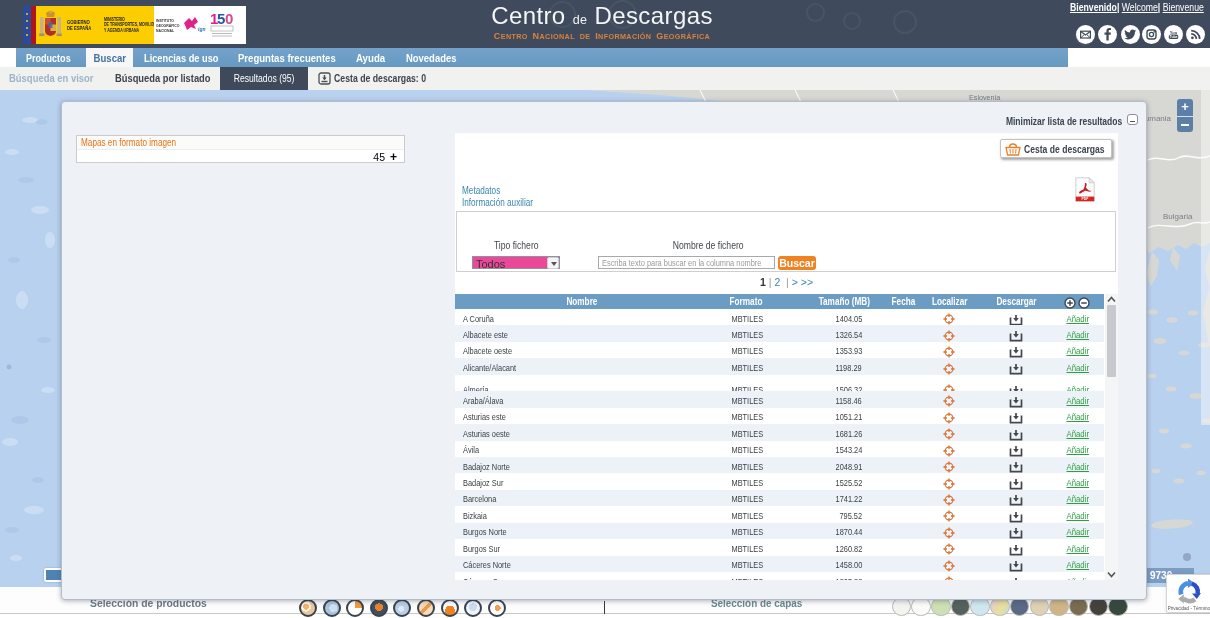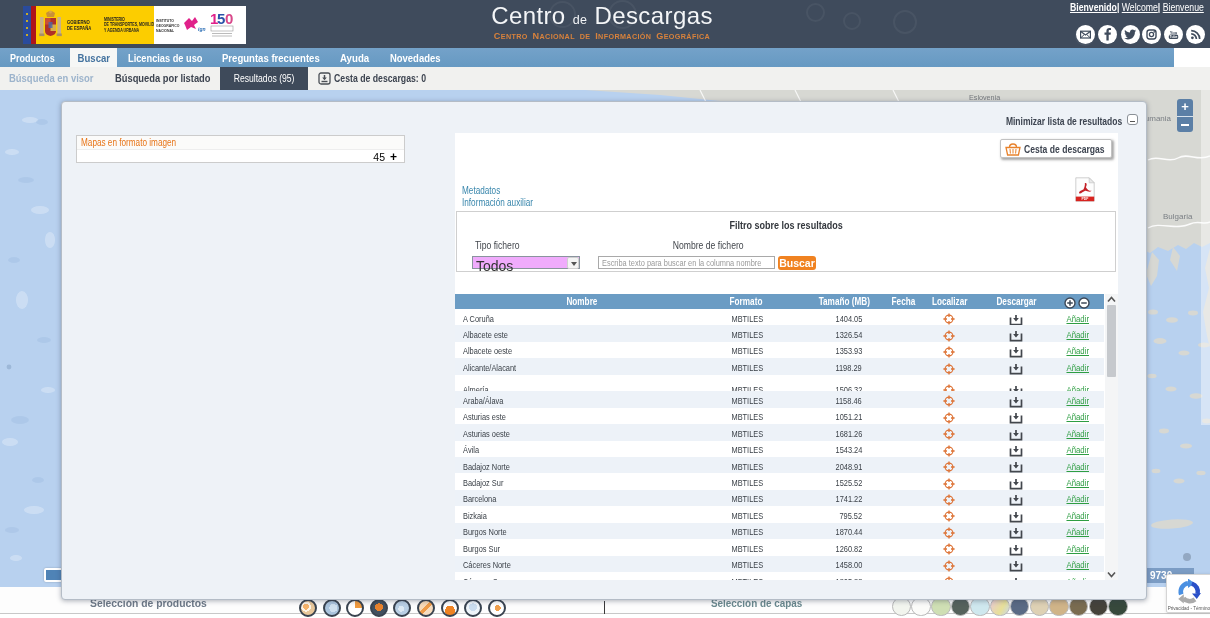--- a/index.html
+++ b/index.html
@@ -17,21 +17,21 @@
 #title {position:absolute;left:402px;top:2px;width:400px;text-align:center;color:#f3f5f7}
 #t1 {font-size:24px;letter-spacing:.4px}
 #t1 .de {font-size:12.5px}
 #sub {margin-top:1px;font-size:7.2px;color:#d8823c;font-weight:bold;letter-spacing:.38px;white-space:nowrap}
 #sub b {font-size:9.1px;font-weight:bold}
 #welc {position:absolute;right:6px;top:2px;font-size:10px;font-weight:bold;color:#fff;white-space:nowrap}
 #welc u {font-weight:bold}
 #welc .lt {font-weight:normal}
 .soc {position:absolute;top:25px;width:19px;height:19px}
 
-#nav {position:absolute;left:0;top:48px;width:1174px;height:19px;background:linear-gradient(#74a2c9,#6699c2)}
+#nav {position:absolute;left:16px;top:48px;width:1052px;height:19px;background:linear-gradient(#74a2c9,#6699c2)}
 .nv {position:absolute;top:3.5px;font-size:10.5px;font-weight:bold;color:#fff;white-space:nowrap}
 .sxn {display:inline-block;font-style:normal;transform:scaleX(.78);transform-origin:0 50%}
 .sxnc {display:inline-block;font-style:normal;transform:scaleX(.78);transform-origin:50% 50%}
 #btab {position:absolute;left:70px;top:0;width:47px;height:19px;background:#f6f7f6;text-align:center}
 #btab span {color:#44739f;font-size:10.5px;font-weight:bold;line-height:19px}
 
 #snav {position:absolute;left:0;top:67px;width:1210px;height:23px;background:#f1f1ef}
 .sn {position:absolute;top:5px;font-size:10.5px;font-weight:bold;color:#3d4450;white-space:nowrap}
 .sn .sxn,.sn .sxnc {font-style:normal}
 #res {position:absolute;left:220px;top:0;width:88px;height:23px;background:#3e4a5a;color:#fff;text-align:center}
@@ -60,21 +60,21 @@
 #minbtn i {position:absolute;left:2px;top:6.3px;width:5.5px;height:1.6px;background:#555}
 #white {position:absolute;left:455px;top:133px;width:663px;height:446.5px;background:#fff}
 #cesta {position:absolute;left:1000px;top:138.5px;width:112px;height:19.5px;background:#fff;border:1px solid #c2c2c2;border-radius:2px;box-shadow:1.5px 1.5px 2.5px rgba(0,0,0,.35)}
 #cesta span {position:absolute;left:23px;top:3.5px;font-size:11px;font-weight:bold;color:#3d4450;white-space:nowrap}
 #totfm {position:absolute;left:555px;top:167px;width:463px;text-align:center;font-size:11.5px;font-weight:bold;color:#e87e2b}
 .blink {position:absolute;left:462px;font-size:10.5px;color:#3886ac}
 #pdf {position:absolute;left:1075px;top:177px;width:20px;height:25px}
 #fbox {position:absolute;left:456px;top:211px;width:660px;height:61px;background:#fff;border:1px solid #cfcfcf}
 #ftit {position:absolute;left:456px;top:219px;width:660px;text-align:center;font-size:11px;font-weight:bold;color:#33373d}
 .flbl {position:absolute;top:238.5px;font-size:10.5px;color:#44484e}
-#fsel {position:absolute;left:472px;top:255.5px;width:108px;height:13.5px;background:#f0abfc;border:1px solid #8a949e;font-size:14px;color:#333}
+#fsel {position:absolute;left:472px;top:255.5px;width:88px;height:13.5px;background:#ec4899;border:1px solid #8a949e;font-size:11px;color:#333}
 #fsel .tx {position:absolute;left:3px;top:1.5px}
 #fsel .ar {position:absolute;right:0.5px;top:0.5px;width:12px;height:11.5px;background:#f4f4f4;border:1px solid #d0d0d0;border-radius:2px}
 #fsel .ar:after {content:"";position:absolute;left:3px;top:4px;border-left:3px solid transparent;border-right:3px solid transparent;border-top:4px solid #555}
 #finp {position:absolute;left:598px;top:255.5px;width:177px;height:13.5px;background:#fff;border:1px solid #a9a9a9;font-size:9.5px;color:#9a9a9a;line-height:12px;overflow:hidden;white-space:nowrap;padding-left:3px}
 #fbtn {position:absolute;left:778px;top:255.5px;width:38px;height:14.5px;background:#f08221;border-radius:3px;color:#fff;font-size:10.5px;font-weight:bold;text-align:center;line-height:14px}
 #pag {position:absolute;left:655px;top:275.5px;width:263px;text-align:center;font-size:10.5px;color:#999}
 #pag b {color:#333}
 #pag a {color:#3886ac;text-decoration:none}
 
 #thead {position:absolute;left:455px;top:294px;width:649px;height:15px;background:#6b9cc4}
@@ -318,29 +318,29 @@
 <span class="blink" style="top:184px"><i class="sxn">Metadatos</i></span>
 <span class="blink" style="top:195.5px"><i class="sxn">Información auxiliar</i></span>
 <svg id="pdf" viewBox="0 0 20 25">
   <path d="M0.8 0.8 H14.2 L19.2 5.8 V24.2 H0.8 Z" fill="#fdfdfd" stroke="#c4c4c4" stroke-width="0.8"></path>
   <path d="M14.2 0.8 L14.2 5.8 H19.2 Z" fill="#e9e9e9" stroke="#c4c4c4" stroke-width="0.7"></path>
   <path d="M9.8 6.2 C11.6 5.4 12.4 7.4 10.9 10.2 C12.2 12.6 14.6 14.2 16.6 13.8 C14.2 16.2 11.8 13.4 10.2 13.8 C8 14.4 5.4 17.6 4.2 16.2 C3.4 15 6.6 13.2 8.4 12.6 C9.4 10.4 10.2 8 9.8 6.2 Z" fill="#c42127"></path>
   <rect x="0.8" y="19.6" width="18.4" height="4.6" fill="#d8231f"></rect>
   <text x="10" y="23.4" font-size="3.4" fill="#fff" text-anchor="middle" font-weight="bold">PDF</text>
 </svg>
 <div id="fbox"></div>
-<div id="ftit"><span class="sx82c">Filtro sobre los resultados</span></div>
-<span class="flbl" style="left:470px;width:92px;text-align:left"><i class="sx82c" style="font-style:normal;display:inline-block">Tipo fichero</i></span>
+<span class="flbl" style="left:470px;width:92px;text-align:center"><i class="sx82c" style="font-style:normal;display:inline-block">Tipo fichero</i></span>
 <span class="flbl" style="left:640px;width:136px;text-align:center"><i class="sx82c" style="font-style:normal;display:inline-block">Nombre de fichero</i></span>
 <div id="fsel">
       <span class="tx">Todos</span>
       <span class="ar"></span>
     </div>
 <div id="finp"><i class="sxn" style="white-space:nowrap">Escriba texto para buscar en la columna nombre</i></div>
 <div id="fbtn">Buscar</div>
+<div id="pag"><b>1</b> | <a>2</a>&nbsp; | <a>&gt;</a> <a>&gt;&gt;</a></div>
 
 <div id="tclip">
 <div class="tr" style="top:15.00px;background:#fff">
         <span class="cn sx78l">A Coruña</span>
         <span class="cf"><i class="sx78c">MBTILES</i></span>
         <span class="cs"><i class="sx78r">1404.05</i></span>
         <span class="cl"><svg width="12" height="12" viewBox="0 0 12 12">
             <circle cx="6" cy="6" r="3.9" fill="none" stroke="#dd7133" stroke-width="1.15"></circle>
             <path d="M6 0.4V4 M6 8V11.6 M0.4 6H4 M8 6H11.6" stroke="#dd7133" stroke-width="1.3"></path>
           </svg></span>

